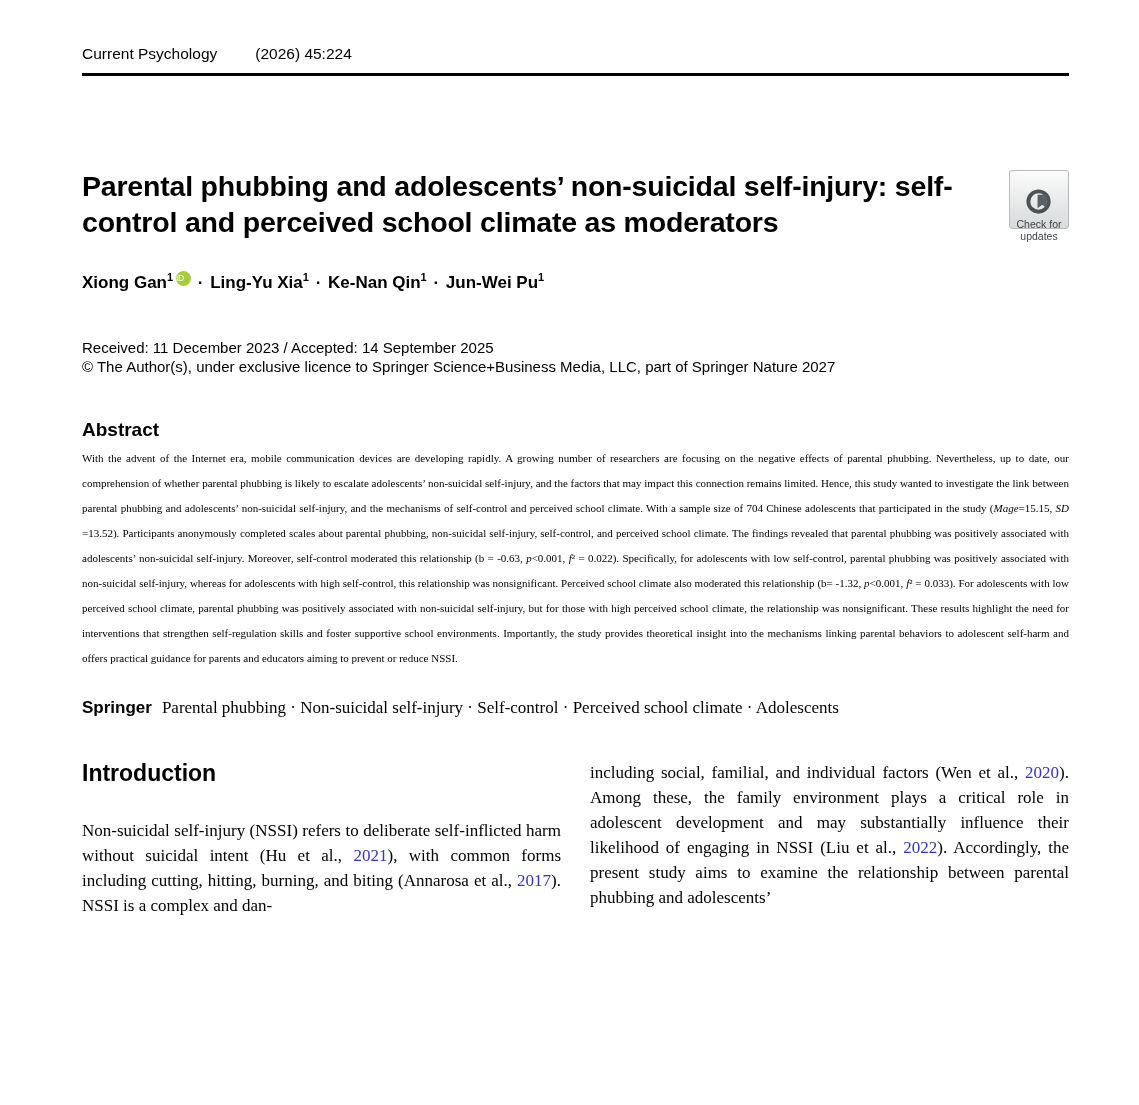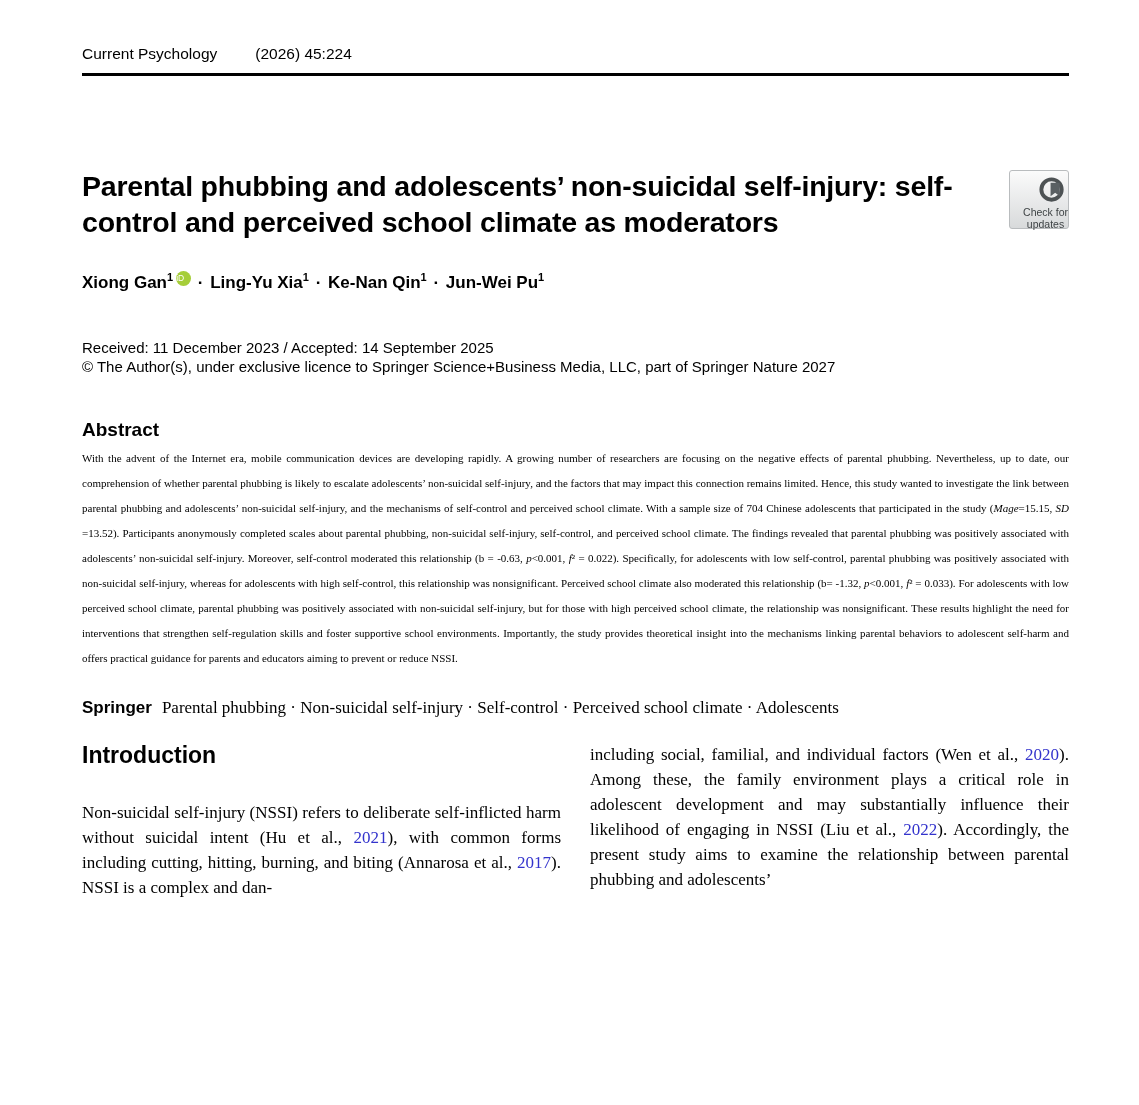--- a/index.html
+++ b/index.html
@@ -23,22 +23,22 @@
   .jheader .journal { display: inline-block; margin-right: 38px; }
   .jheader .doi { display: block; }
   .rule { margin: 9px 70px 0 82px; height: 3px; background: #000; }
 
   
   .update-badge {
     position: absolute; top: 126px; right: 70px;
     width: 60px; height: 59px;
     border: 1px solid #b9bcbe; border-radius: 3px;
     background: linear-gradient(#fbfbfb, #d8dadb);
-    display: flex; flex-direction: column; align-items: flex-end;
-    padding-top: 4px; cursor: pointer;
+    display: flex; flex-direction: column; align-items: center;
+    padding-top: 16px; cursor: pointer;
   }
   .update-badge svg { display: block; }
   .badge-text { font-size: 10.5px; line-height: 11.5px; color: #3f4446; text-align: center; margin-top: 1px; }
 
   
   .paper-title {
     margin: 92px 70px 0 82px;
     font-size: 28.5px; font-weight: 700; line-height: 36px;
     letter-spacing: -0.2px;
   }
@@ -65,21 +65,21 @@
   }
   .s-i { font-style: italic; }
   .s-link { color: var(--link); cursor: pointer; }
 
   
   .keywords { margin: 27px 70px 0 82px; font-size: 17px; }
   .keywords .kw-label { font-family: "Liberation Sans", sans-serif; font-weight: 700; margin-right: 10px; }
   .keywords .kw-list { font-family: "Liberation Serif", serif; }
 
   
-  .intro-section { display: flex; gap: 29px; margin: 24px 70px 0 82px; }
+  .intro-section { display: flex; gap: 29px; margin: 42px 70px 0 82px; }
   .col { width: 479px; }
   .section-heading { font-size: 23px; font-weight: 700; margin-bottom: 31px; }
   .col p {
     font-size: 17px; line-height: 25px; text-align: justify;
   }
 </style>
 </head>
 <body>
 
 <div class="page">

